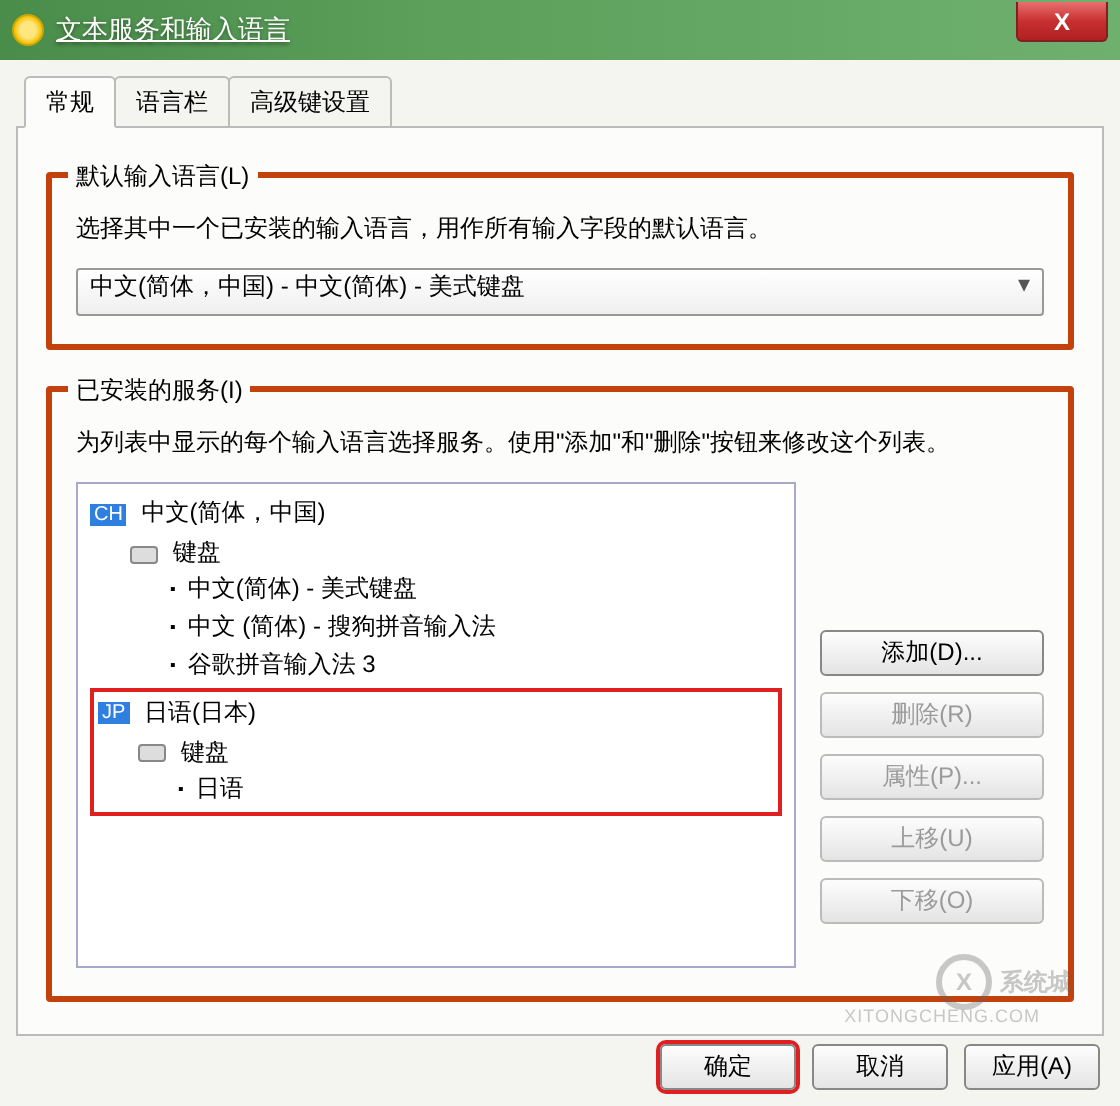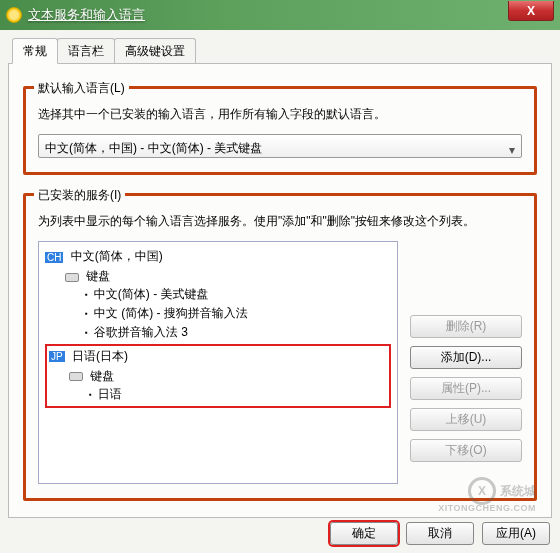--- a/index.html
+++ b/index.html
@@ -107,21 +107,21 @@
       margin: 4px 0 10px;
       line-height: 1.6;
     }
     .dropdown {
       width: 100%;
       height: 24px;
       border: 1px solid #999;
       border-radius: 2px;
       background: linear-gradient(#fff,#efefef);
       display: flex;
-      align-items: flex-end;
+      align-items: flex-start;
       justify-content: space-between;
       padding: 0 6px;
       cursor: pointer;
     }
     .dropdown::after {
       content: "▾";
       color: #555;
     }
     .services-layout {
       display: flex;
@@ -223,24 +223,24 @@
       width: 28px;
       height: 28px;
       border: 3px solid rgba(100,100,100,0.35);
       border-radius: 50%;
       display: inline-flex;
       align-items: center;
       justify-content: center;
     }
     .watermark .wm-sub {
       position: absolute;
-      right: 0;
+      right: 16px;
       top: 26px;
       font-size: 9px;
-      font-weight: bold;
+      font-weight: normal;
       letter-spacing: 0.5px;
       text-align: right;
     }
   </style>
 </head>
 <body>
 
 <div class="titlebar">
   <div class="titlebar-icon"></div>
   <div class="titlebar-text">文本服务和输入语言</div>
@@ -290,22 +290,22 @@
             </div>
             <div class="tree-kb">
               <span class="kb-icon"></span>
               <span>键盘</span>
             </div>
             <div class="tree-item">日语</div>
           </div>
         </div>
 
         <div class="side-btns">
+          <div class="btn">添加(D)...</div>
           <div class="btn disabled">删除(R)</div>
-          <div class="btn">添加(D)...</div>
           <div class="btn disabled">属性(P)...</div>
           <div class="btn disabled">上移(U)</div>
           <div class="btn disabled">下移(O)</div>
         </div>
       </div>
     </div>
 
   </div>
 
   <div class="watermark">

